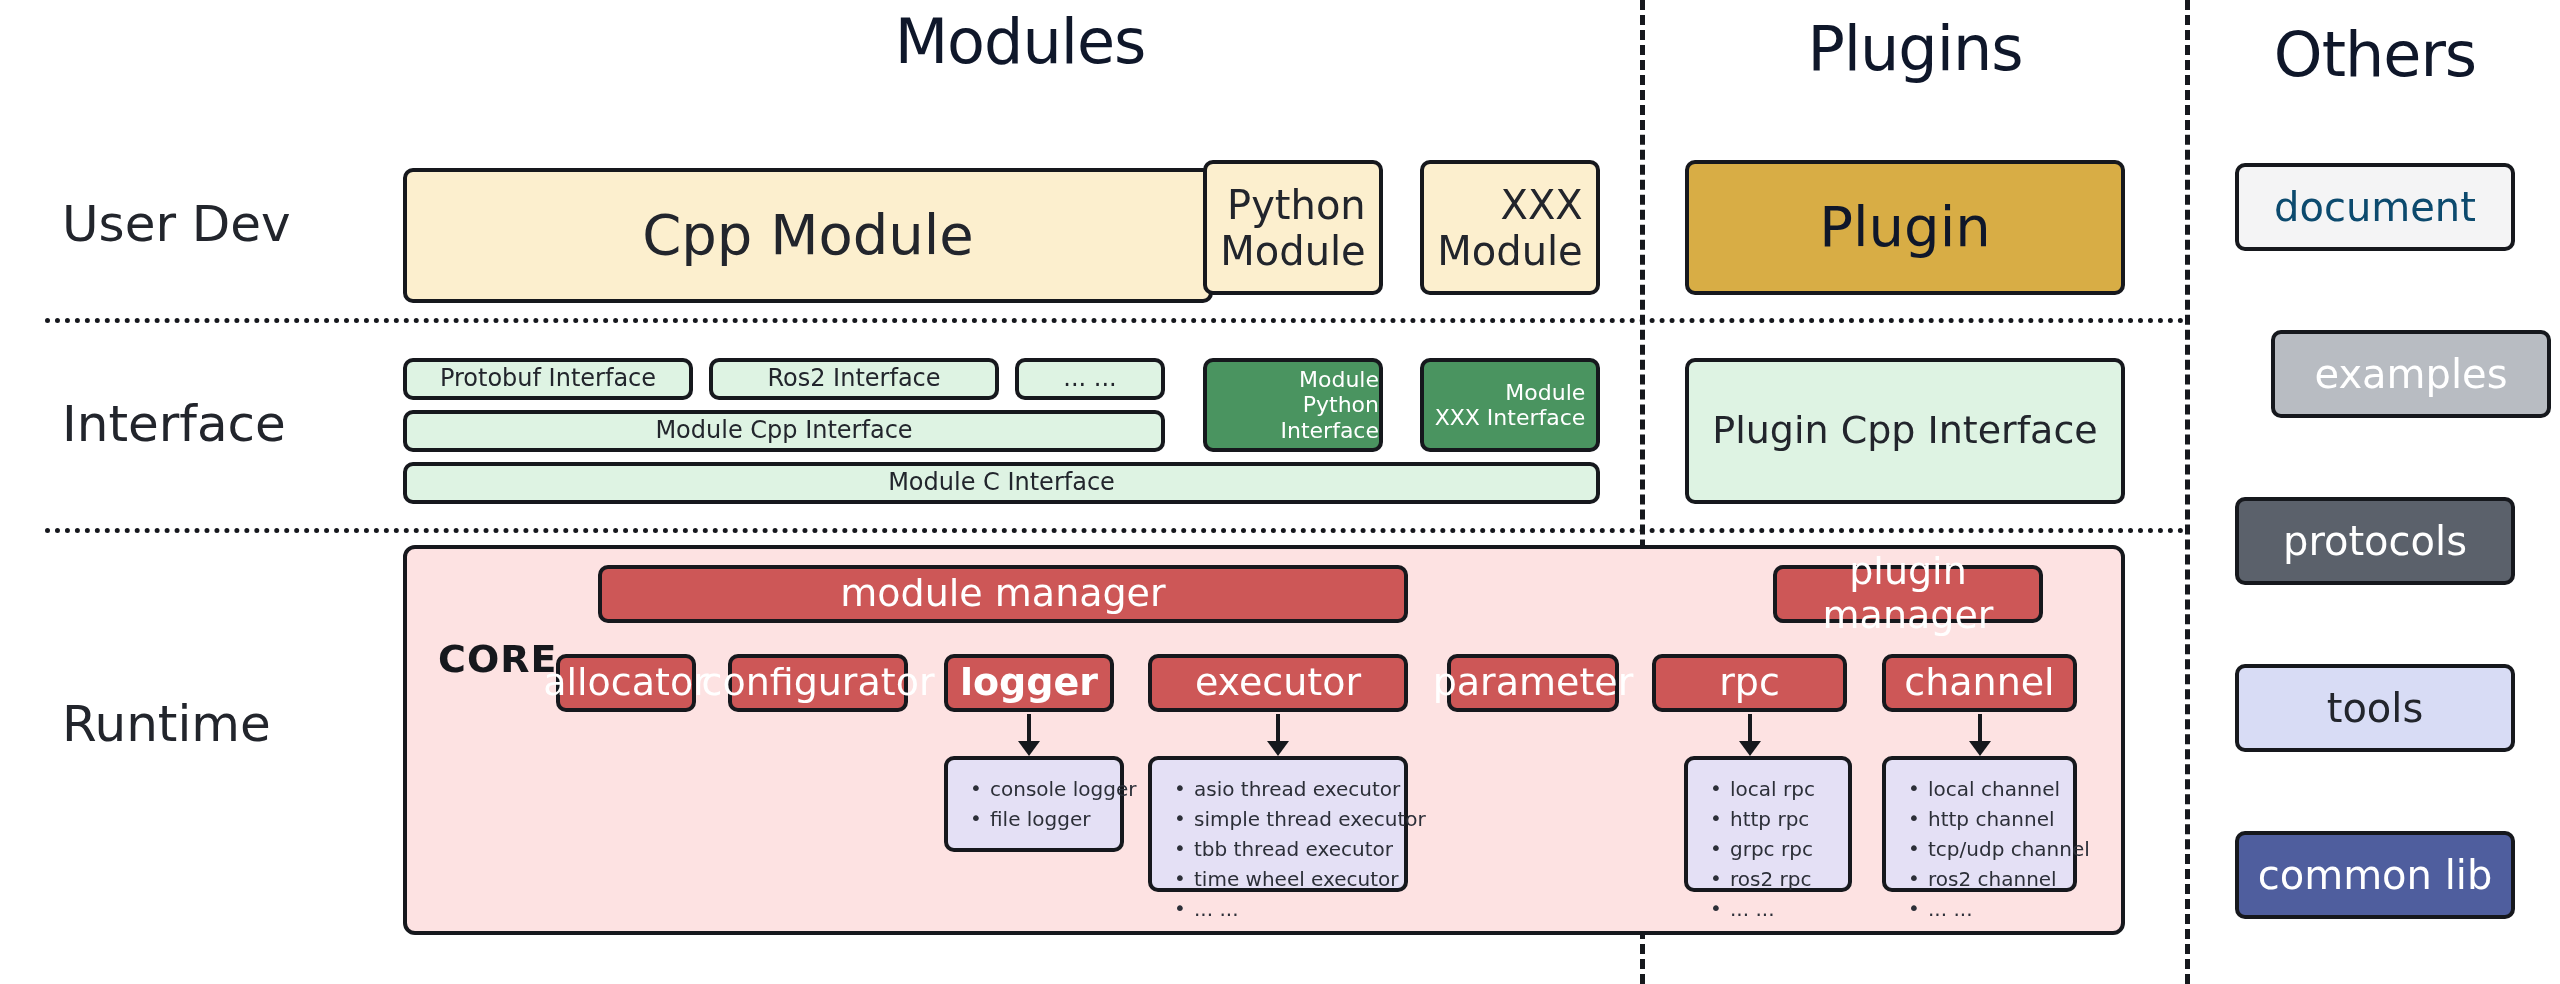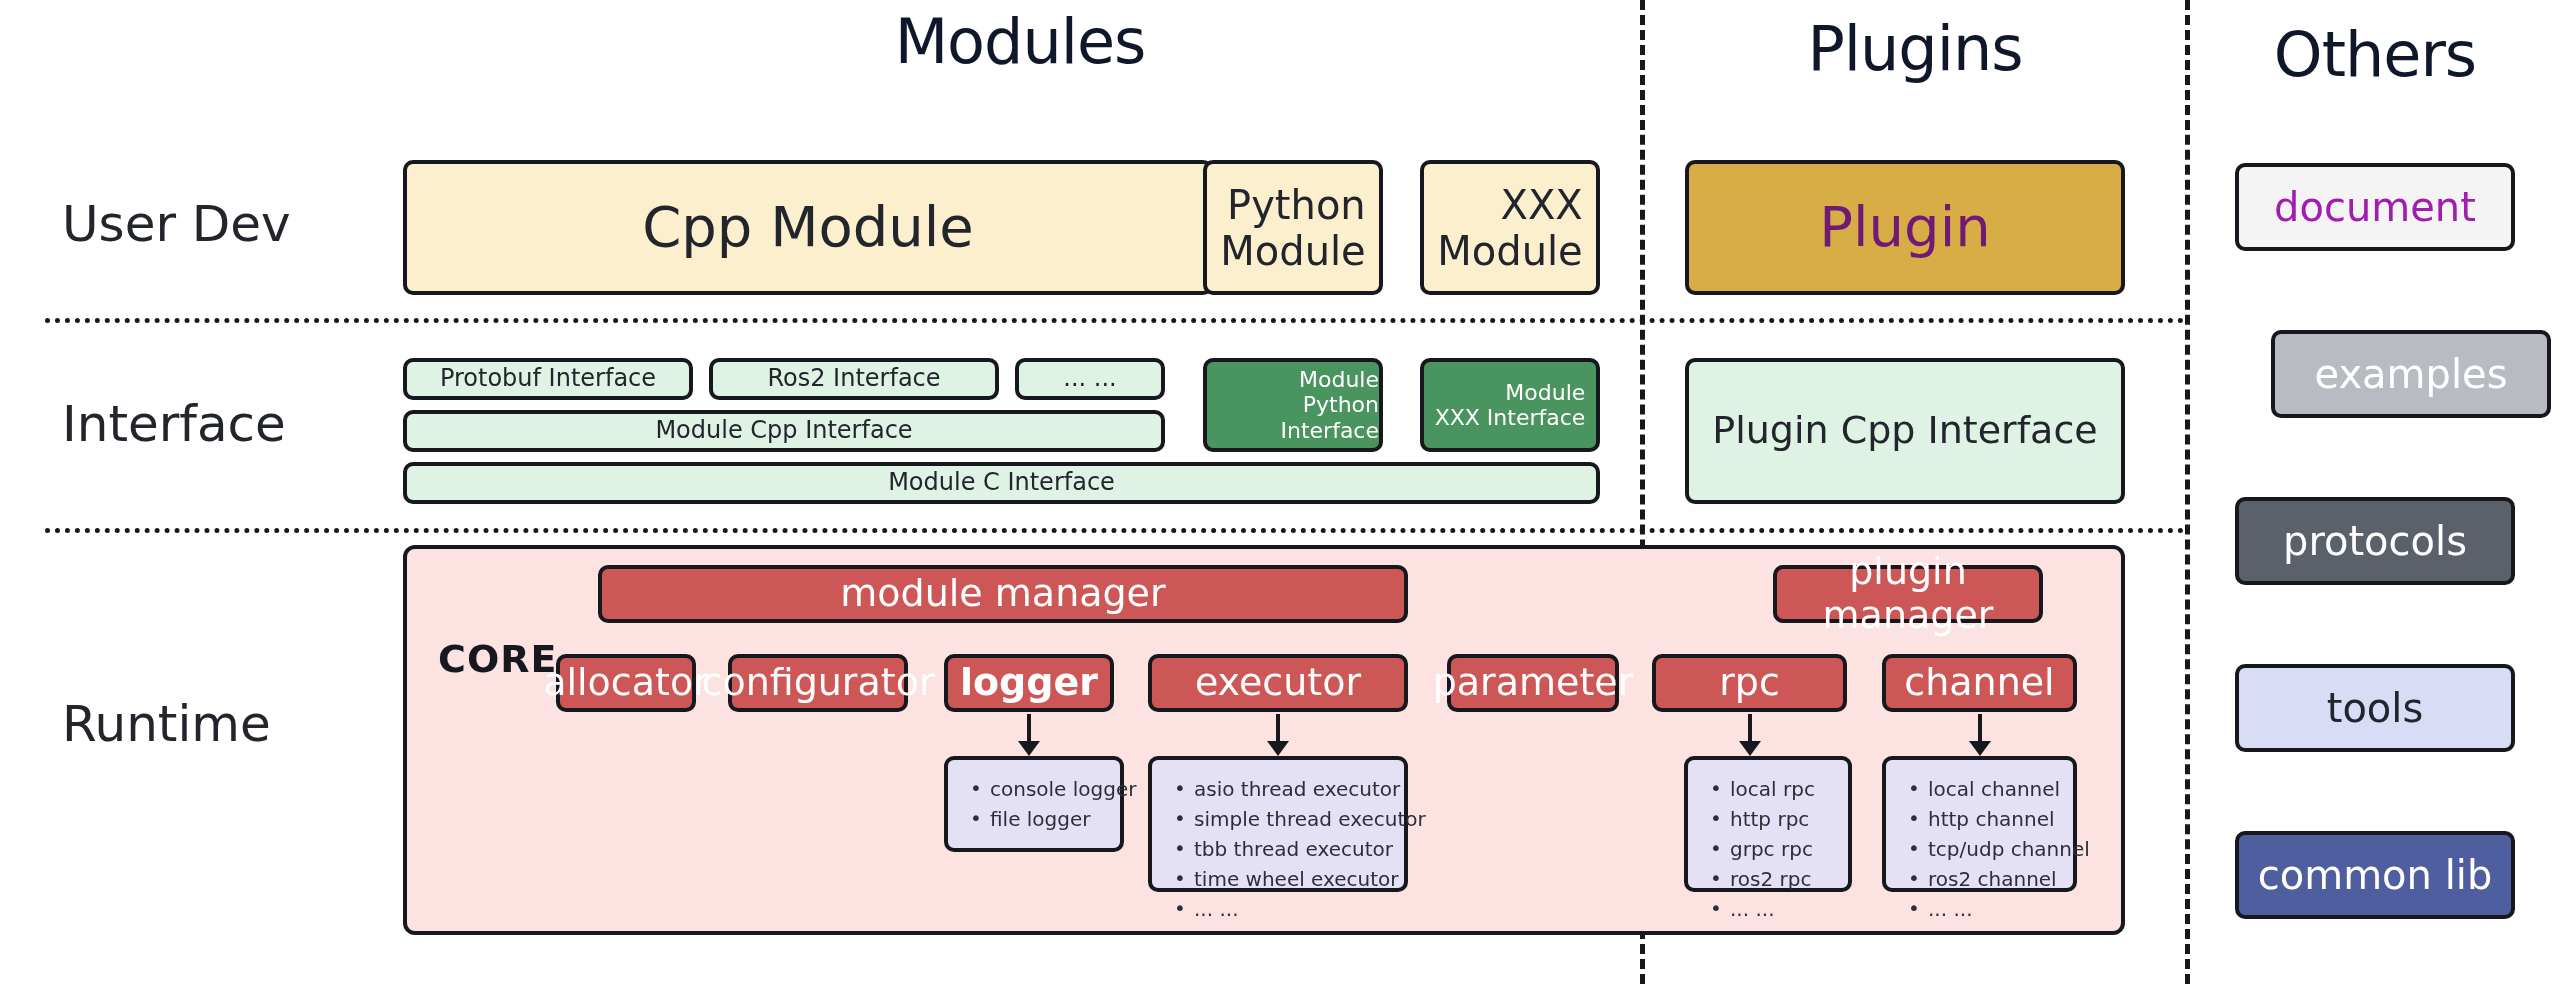--- a/index.html
+++ b/index.html
@@ -60,27 +60,27 @@
     border-top: 5px dotted #16181d;
   }
   .vdiv {
     position: absolute;
     width: 0;
     border-left: 5px dashed #16181d;
   }
 
   
   .cream   { background: #fcefce; color: #22252c; }
-  .gold    { background: #d8ad45; color: #701a75; }
+  .gold    { background: #d8ad45; color: #0f172a; }
   .lgreen  { background: #def3e3; color: #22252c; }
   .dgreen  { background: #4a9460; color: #ffffff; }
   .red     { background: #cd5757; color: #ffffff; }
   .lav     { background: #e4e0f5; color: #2c2f38; }
   .corebg  { background: #fde2e2; }
-  .c-doc   { background: #f4f4f5; color: #a21caf; }
+  .c-doc   { background: #f4f4f5; color: #0c4a6e; }
   .c-ex    { background: #b8bcc2; color: #ffffff; }
   .c-proto { background: #5b616b; color: #ffffff; }
   .c-tools { background: #d8dcf5; color: #22252c; }
   .c-lib   { background: #4f5e9e; color: #ffffff; }
 
   
   .detail {
     display: block;
     padding: 14px 12px 14px 16px;
   }
@@ -153,21 +153,21 @@
 
   <div class="rowlabel" style="left:62px;top:195px;">User Dev</div>
   <div class="rowlabel" style="left:62px;top:395px;">Interface</div>
   <div class="rowlabel" style="left:62px;top:695px;">Runtime</div>
 
   <div class="hdiv" style="left:45px;top:318px;width:2140px;"></div>
   <div class="hdiv" style="left:45px;top:528px;width:2140px;"></div>
   <div class="vdiv" style="left:1640px;top:0px;height:984px;"></div>
   <div class="vdiv" style="left:2185px;top:0px;height:984px;"></div>
 
-  <div class="box cream f-big" style="left:403px;top:160px;width:810px;height:135px;">Cpp Module</div>
+  <div class="box cream f-big" style="left:403px;top:168px;width:810px;height:135px;">Cpp Module</div>
 
   <div class="box cream f-mid two-line" style="left:1203px;top:160px;width:180px;height:135px;">Python
 Module</div>
 
   <div class="box cream f-mid two-line" style="left:1420px;top:160px;width:180px;height:135px;">XXX
 Module</div>
 
   <div class="box gold f-big" style="left:1685px;top:160px;width:440px;height:135px;">Plugin</div>
 
   <div class="box lgreen f-xs" style="left:403px;top:358px;width:290px;height:42px;">Protobuf Interface</div>

